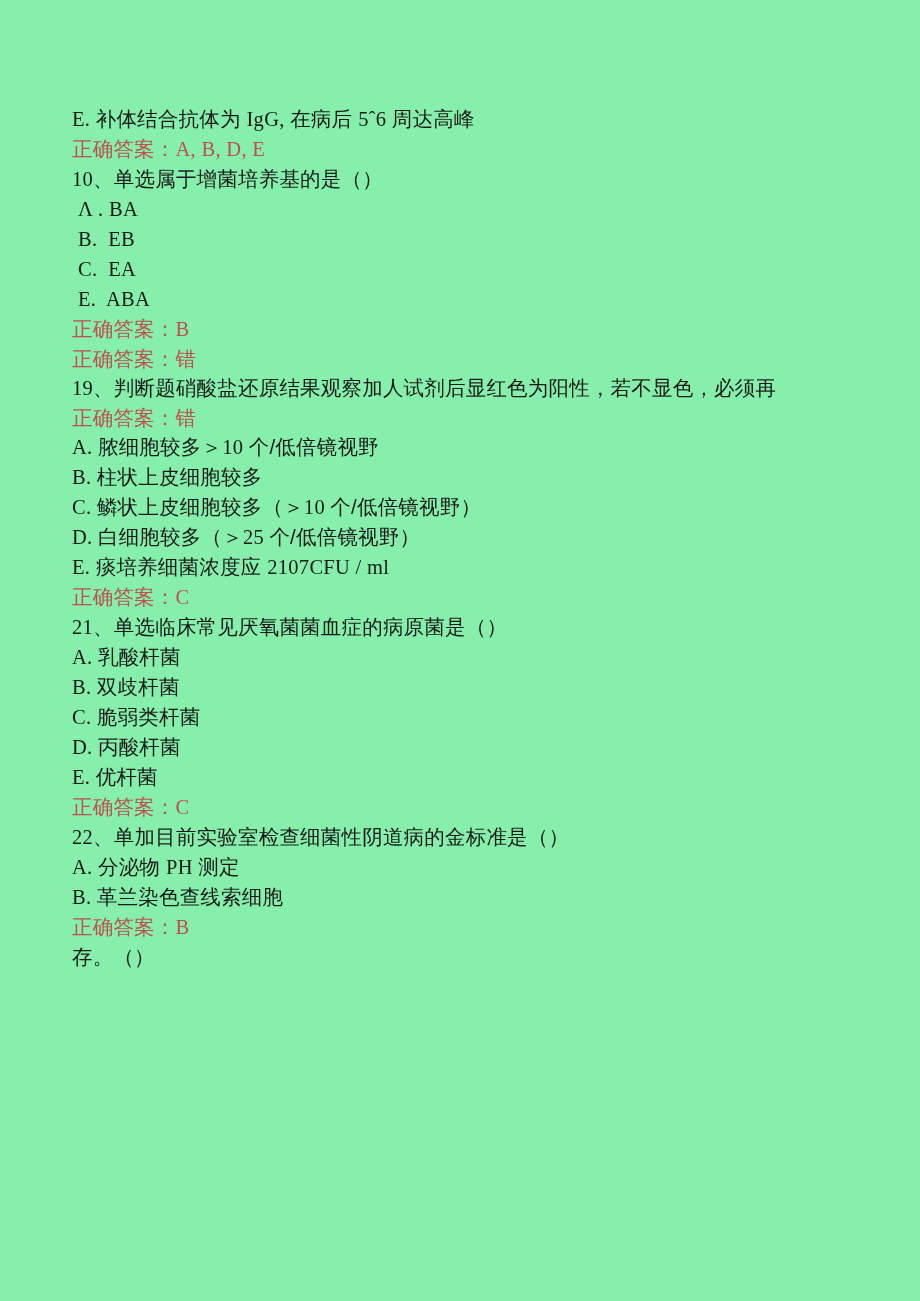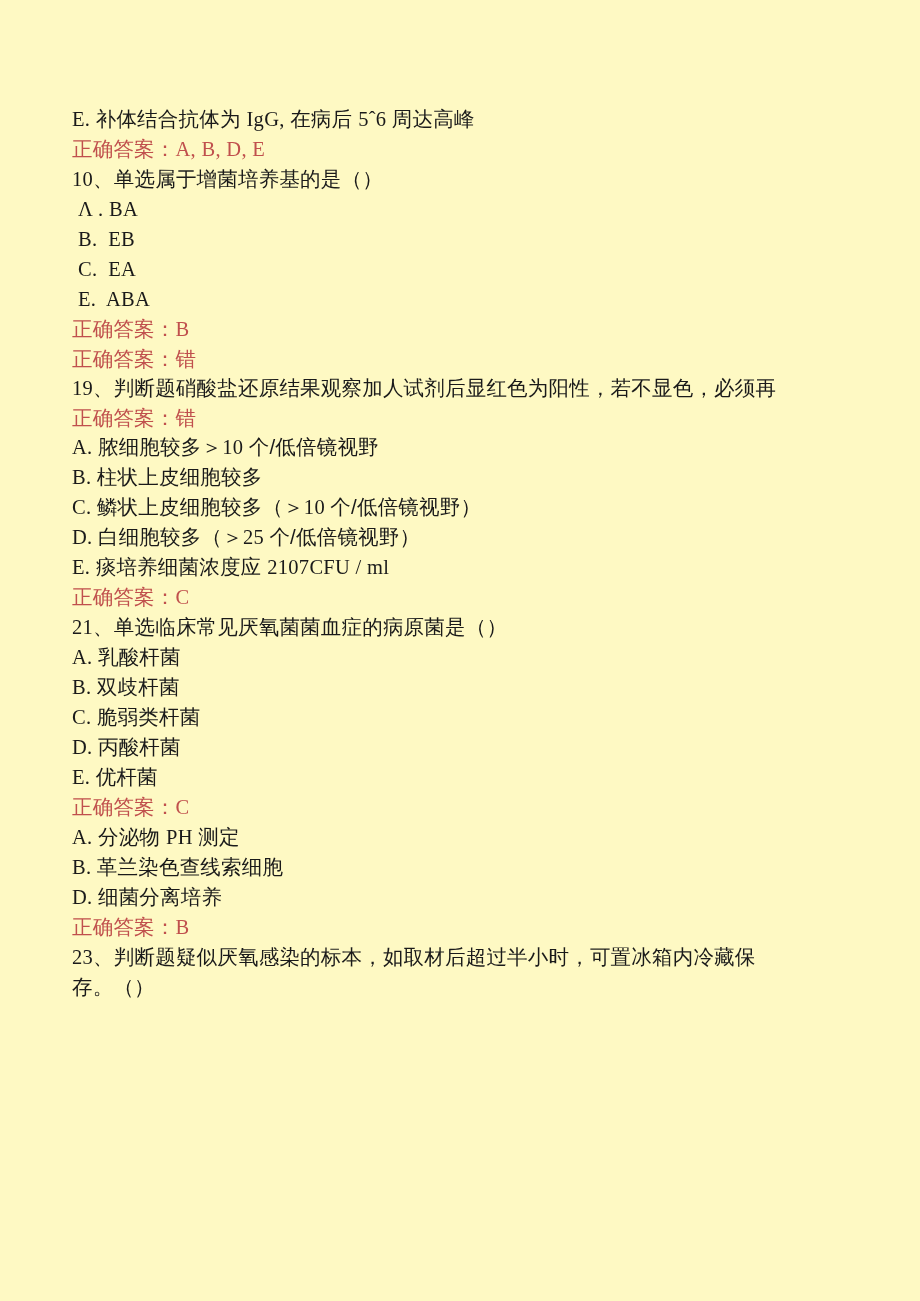--- a/index.html
+++ b/index.html
@@ -11,21 +11,21 @@
     width: 920px;
     height: 1301px;
     font-family: "Liberation Sans", "DejaVu Sans", sans-serif;
     color: #1a1a1a;
     overflow: hidden;
   }
   .page {
     position: relative;
     width: 920px;
     height: 1301px;
-    background: #fef9c3;
+    background: #86efac;
     box-sizing: border-box;
     padding: 104px 94px 0 72px;
   }
   .doc-body {
     width: 754px;
   }
   
   .line {
     font-size: 20.5px;
     line-height: 29px;
@@ -77,20 +77,19 @@
       <div class="line opt-line"><span class="lat">D. </span>白细胞较多（＞<span class="lat">25 </span>个/低倍镜视野）</div>
       <div class="line opt-line"><span class="lat">E. </span>痰培养细菌浓度应 <span class="lat">2107CFU / ml</span></div>
       <div class="line answer-line">正确答案：<span class="lat">C</span></div>
       <div class="line q-line"><span class="lat">21</span>、单选临床常见厌氧菌菌血症的病原菌是（）</div>
       <div class="line opt-line"><span class="lat">A. </span>乳酸杆菌</div>
       <div class="line opt-line"><span class="lat">B. </span>双歧杆菌</div>
       <div class="line opt-line"><span class="lat">C. </span>脆弱类杆菌</div>
       <div class="line opt-line"><span class="lat">D. </span>丙酸杆菌</div>
       <div class="line opt-line"><span class="lat">E. </span>优杆菌</div>
       <div class="line answer-line">正确答案：<span class="lat">C</span></div>
+      <div class="line q-line"><span class="lat">22</span>、单加目前实验室检查细菌性阴道病的金标准是（）</div>
       <div class="line opt-line"><span class="lat">A. </span>分泌物 <span class="lat">PH </span>测定</div>
       <div class="line opt-line"><span class="lat">B. </span>革兰染色查线索细胞</div>
-      <div class="line opt-line"><span class="lat">D. </span>细菌分离培养</div>
       <div class="line answer-line">正确答案：<span class="lat">B</span></div>
-      <div class="line q-line"><span class="lat">23</span>、判断题疑似厌氧感染的标本，如取材后超过半小时，可置冰箱内冷藏保</div>
       <div class="line q-line">存。（）</div>
     </div>
 </div>
 
 </body></html>

